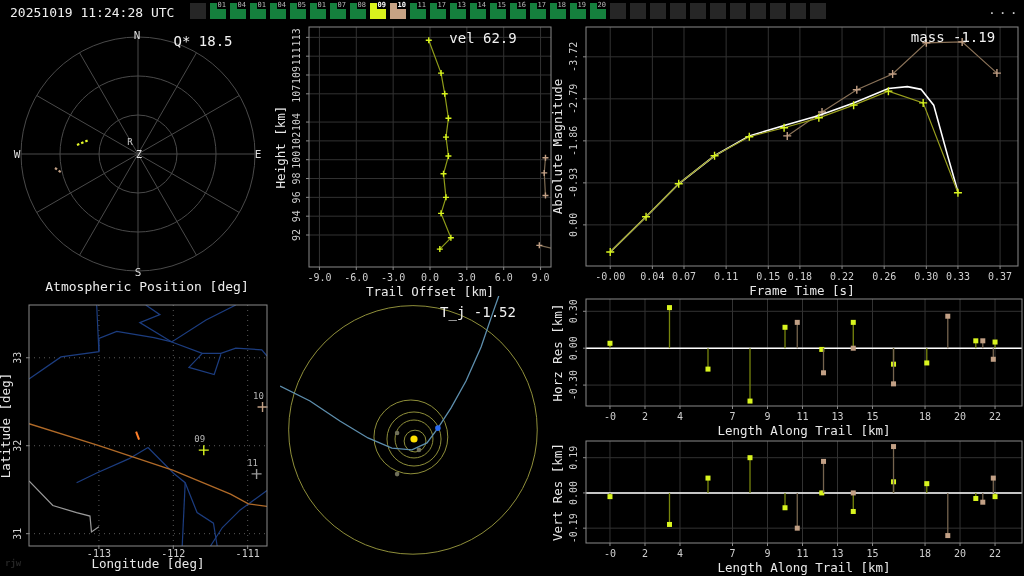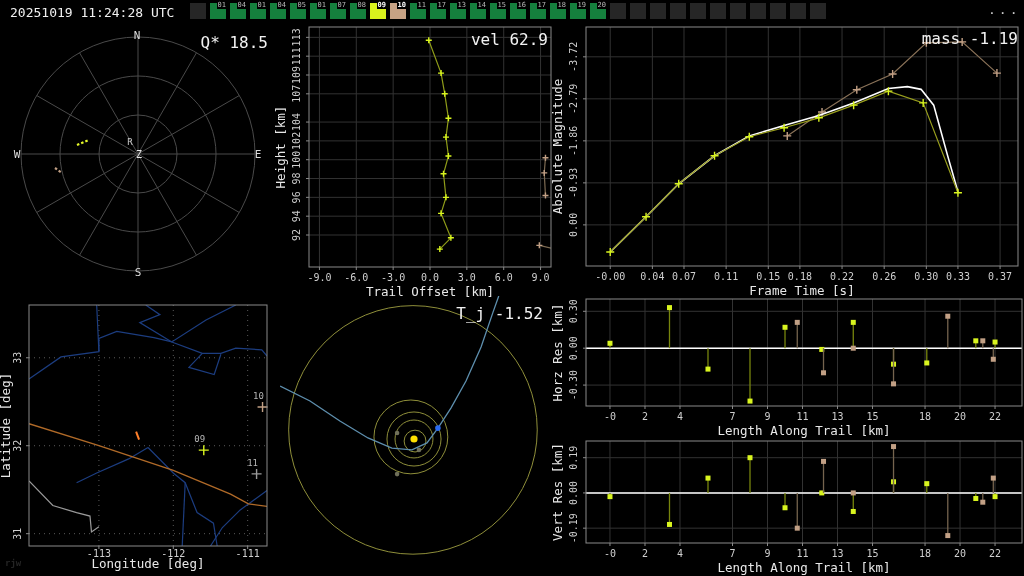--- a/index.html
+++ b/index.html
@@ -6,21 +6,21 @@
   .screen{position:relative;width:1024px;height:576px;background:#000;overflow:hidden;
           font-family:"DejaVu Sans Mono","Liberation Mono",monospace;color:#e6e6e6;}
   .abs{position:absolute;}
   .timestamp{left:10px;top:5px;font-size:13px;color:#f0f0f0;white-space:pre;}
   .cells{left:190px;top:3px;height:18px;display:flex;}
   .cell{position:relative;width:16px;height:16px;margin-right:4px;background:#15803d;flex:none;}
   .cell.empty{background:#262626;}
   .cell span{position:absolute;top:-2px;right:-1px;font-size:7px;line-height:8px;color:#b9b9b9;background:#000;padding:0 1px;}
   .cell.hl span{color:#fff;font-weight:bold;}
   .overflow{left:988px;top:2px;font-size:13px;color:#c9c9c9;letter-spacing:3px;cursor:pointer;}
-  .anno{font-size:16px;color:#f2f2f2;text-align:right;}
+  .anno{font-size:14px;color:#f2f2f2;text-align:center;}
   .ptitle{font-size:13px;color:#ededed;text-align:center;}
   .watermark{left:5px;top:558px;font-size:9px;color:#242424;font-weight:bold;}
   svg text{font-family:"DejaVu Sans Mono","Liberation Mono",monospace;}
 </style>
 </head>
 <body>
 
 <div class="screen">
   <div class="abs timestamp">20251019 11:24:28 UTC</div>
   <div class="abs cells" id="cells">
@@ -544,14 +544,15 @@
       </g>
       <clipPath id="clip6">
         <rect x="586" y="441" width="436" height="102"></rect>
       </clipPath>
     </svg>
 
   <div class="abs anno" style="left:138px;top:33px;width:130px">Q* 18.5</div>
   <div class="abs anno" style="left:418px;top:30px;width:130px">vel 62.9</div>
   <div class="abs anno" style="left:888px;top:29px;width:130px">mass -1.19</div>
   <div class="abs anno" style="left:413px;top:304px;width:130px">T_j -1.52</div>
+  <div class="abs ptitle" style="left:27px;top:279px;width:240px">Atmospheric Position [deg]</div>
   <div class="abs watermark">rjw</div>
 </div>
 
 </body></html>

